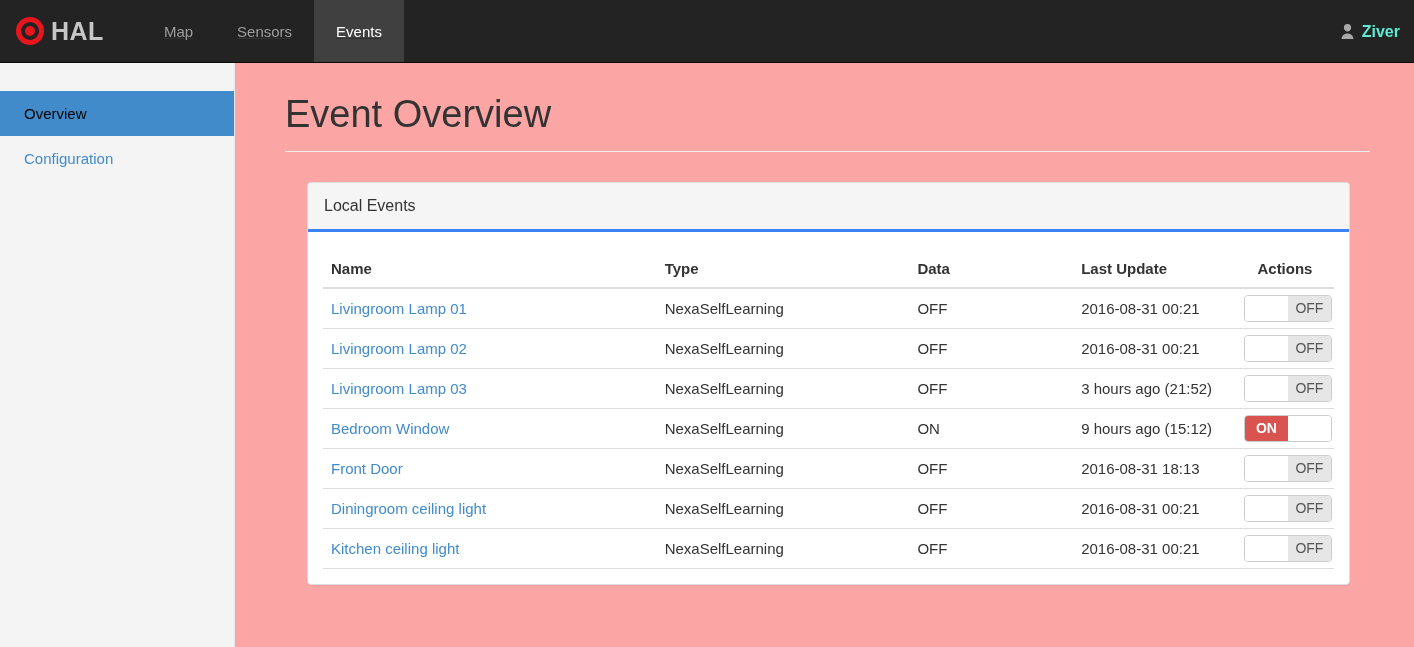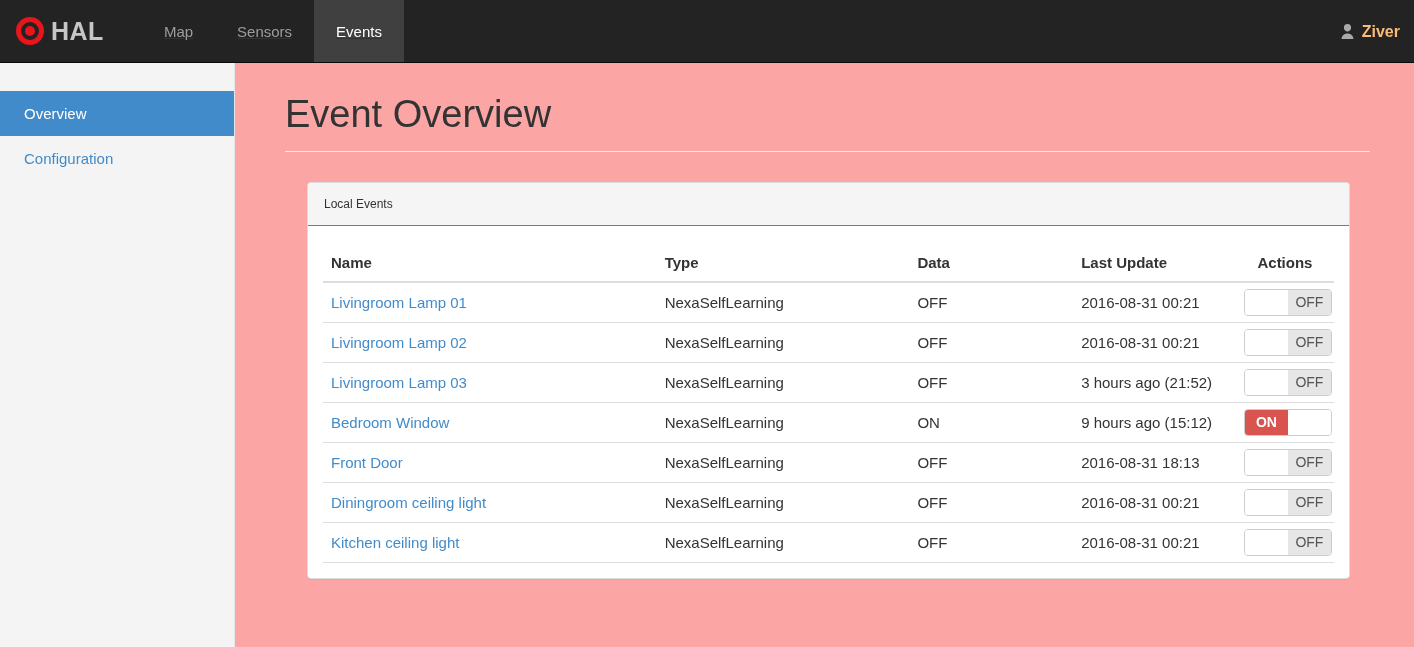--- a/index.html
+++ b/index.html
@@ -16,37 +16,37 @@
                    margin:-5px 0 0 -5px; background:#e8151c; border-radius:50%; }
   .brand-text { color:#c6c6c6; font-size:25px; font-weight:bold; letter-spacing:.5px; }
   .nav-items { list-style:none; display:flex; align-items:stretch; margin-left:16px;text-decoration:underline; }
   .nav-items li { display:flex; }
   .nav-items a { display:flex; align-items:center; padding:0 22px; font-size:15px;
                  color:#9d9d9d; text-decoration:none; cursor:pointer; }
   .nav-items li.active a { background:#404040; color:#ffffff; }
   .nav-user { position:absolute; right:14px; top:0; height:63px; display:flex;
               align-items:center; cursor:pointer; }
   .nav-user svg { width:17px; height:17px; margin-right:6px; }
-  .nav-user span { color:#fdba74; font-size:16px; font-weight:bold; }
+  .nav-user span { color:#5eead4; font-size:16px; font-weight:bold; }
 
   
   .sidebar { position:absolute; left:0; top:63px; bottom:0; width:235px;
              background:#f4f4f4; border-right:1px solid #e7e7e7; }
   .sidebar ul { list-style:none; margin-top:28px; }
   .sidebar li { font-size:15px; padding:14px 24px; cursor:pointer; color:#428bca; }
-  .sidebar li.active { background:#428bca; color:#ffffff; }
+  .sidebar li.active { background:#428bca; color:#000000; }
 
   
   .main { position:absolute; left:235px; top:63px; right:0; bottom:0; background:#fca5a5; }
   h1.page-title { margin:30px 44px 0 50px; font-size:38px; font-weight:400; color:#333;
                   padding-bottom:15px; border-bottom:1px solid #eeeeee; }
   .panel { margin:30px 64px 0 72px; background:#fff; border:1px solid #ddd; border-radius:4px;
            box-shadow:0 1px 1px rgba(0,0,0,.05); }
-  .panel-heading { background:#f5f5f5; color:#333; font-size:12px; padding:14px 16px;
-                   border-bottom:1px solid #3b82f6; border-radius:3px 3px 0 0; }
+  .panel-heading { background:#f5f5f5; color:#333; font-size:16px; padding:14px 16px;
+                   border-bottom:3px solid #3b82f6; border-radius:3px 3px 0 0; }
   .panel-body { padding:15px; }
 
   table { width:100%; border-collapse:collapse; table-layout:fixed; font-size:15px; }
   col.c1{width:33%} col.c2{width:25%} col.c3{width:16.2%} col.c4{width:16.1%} col.c5{width:9.7%}
   th { text-align:left; font-weight:bold; color:#333; padding:13px 8px 10px 8px;
        border-bottom:2px solid #ddd; }
   th.right { text-align:center; }
   td { padding:8px; line-height:23px; border-bottom:1px solid #ddd; vertical-align:middle; }
   td.actions { text-align:right; padding:6px 8px; }
   td a { color:#428bca; text-decoration:none; cursor:pointer; }

